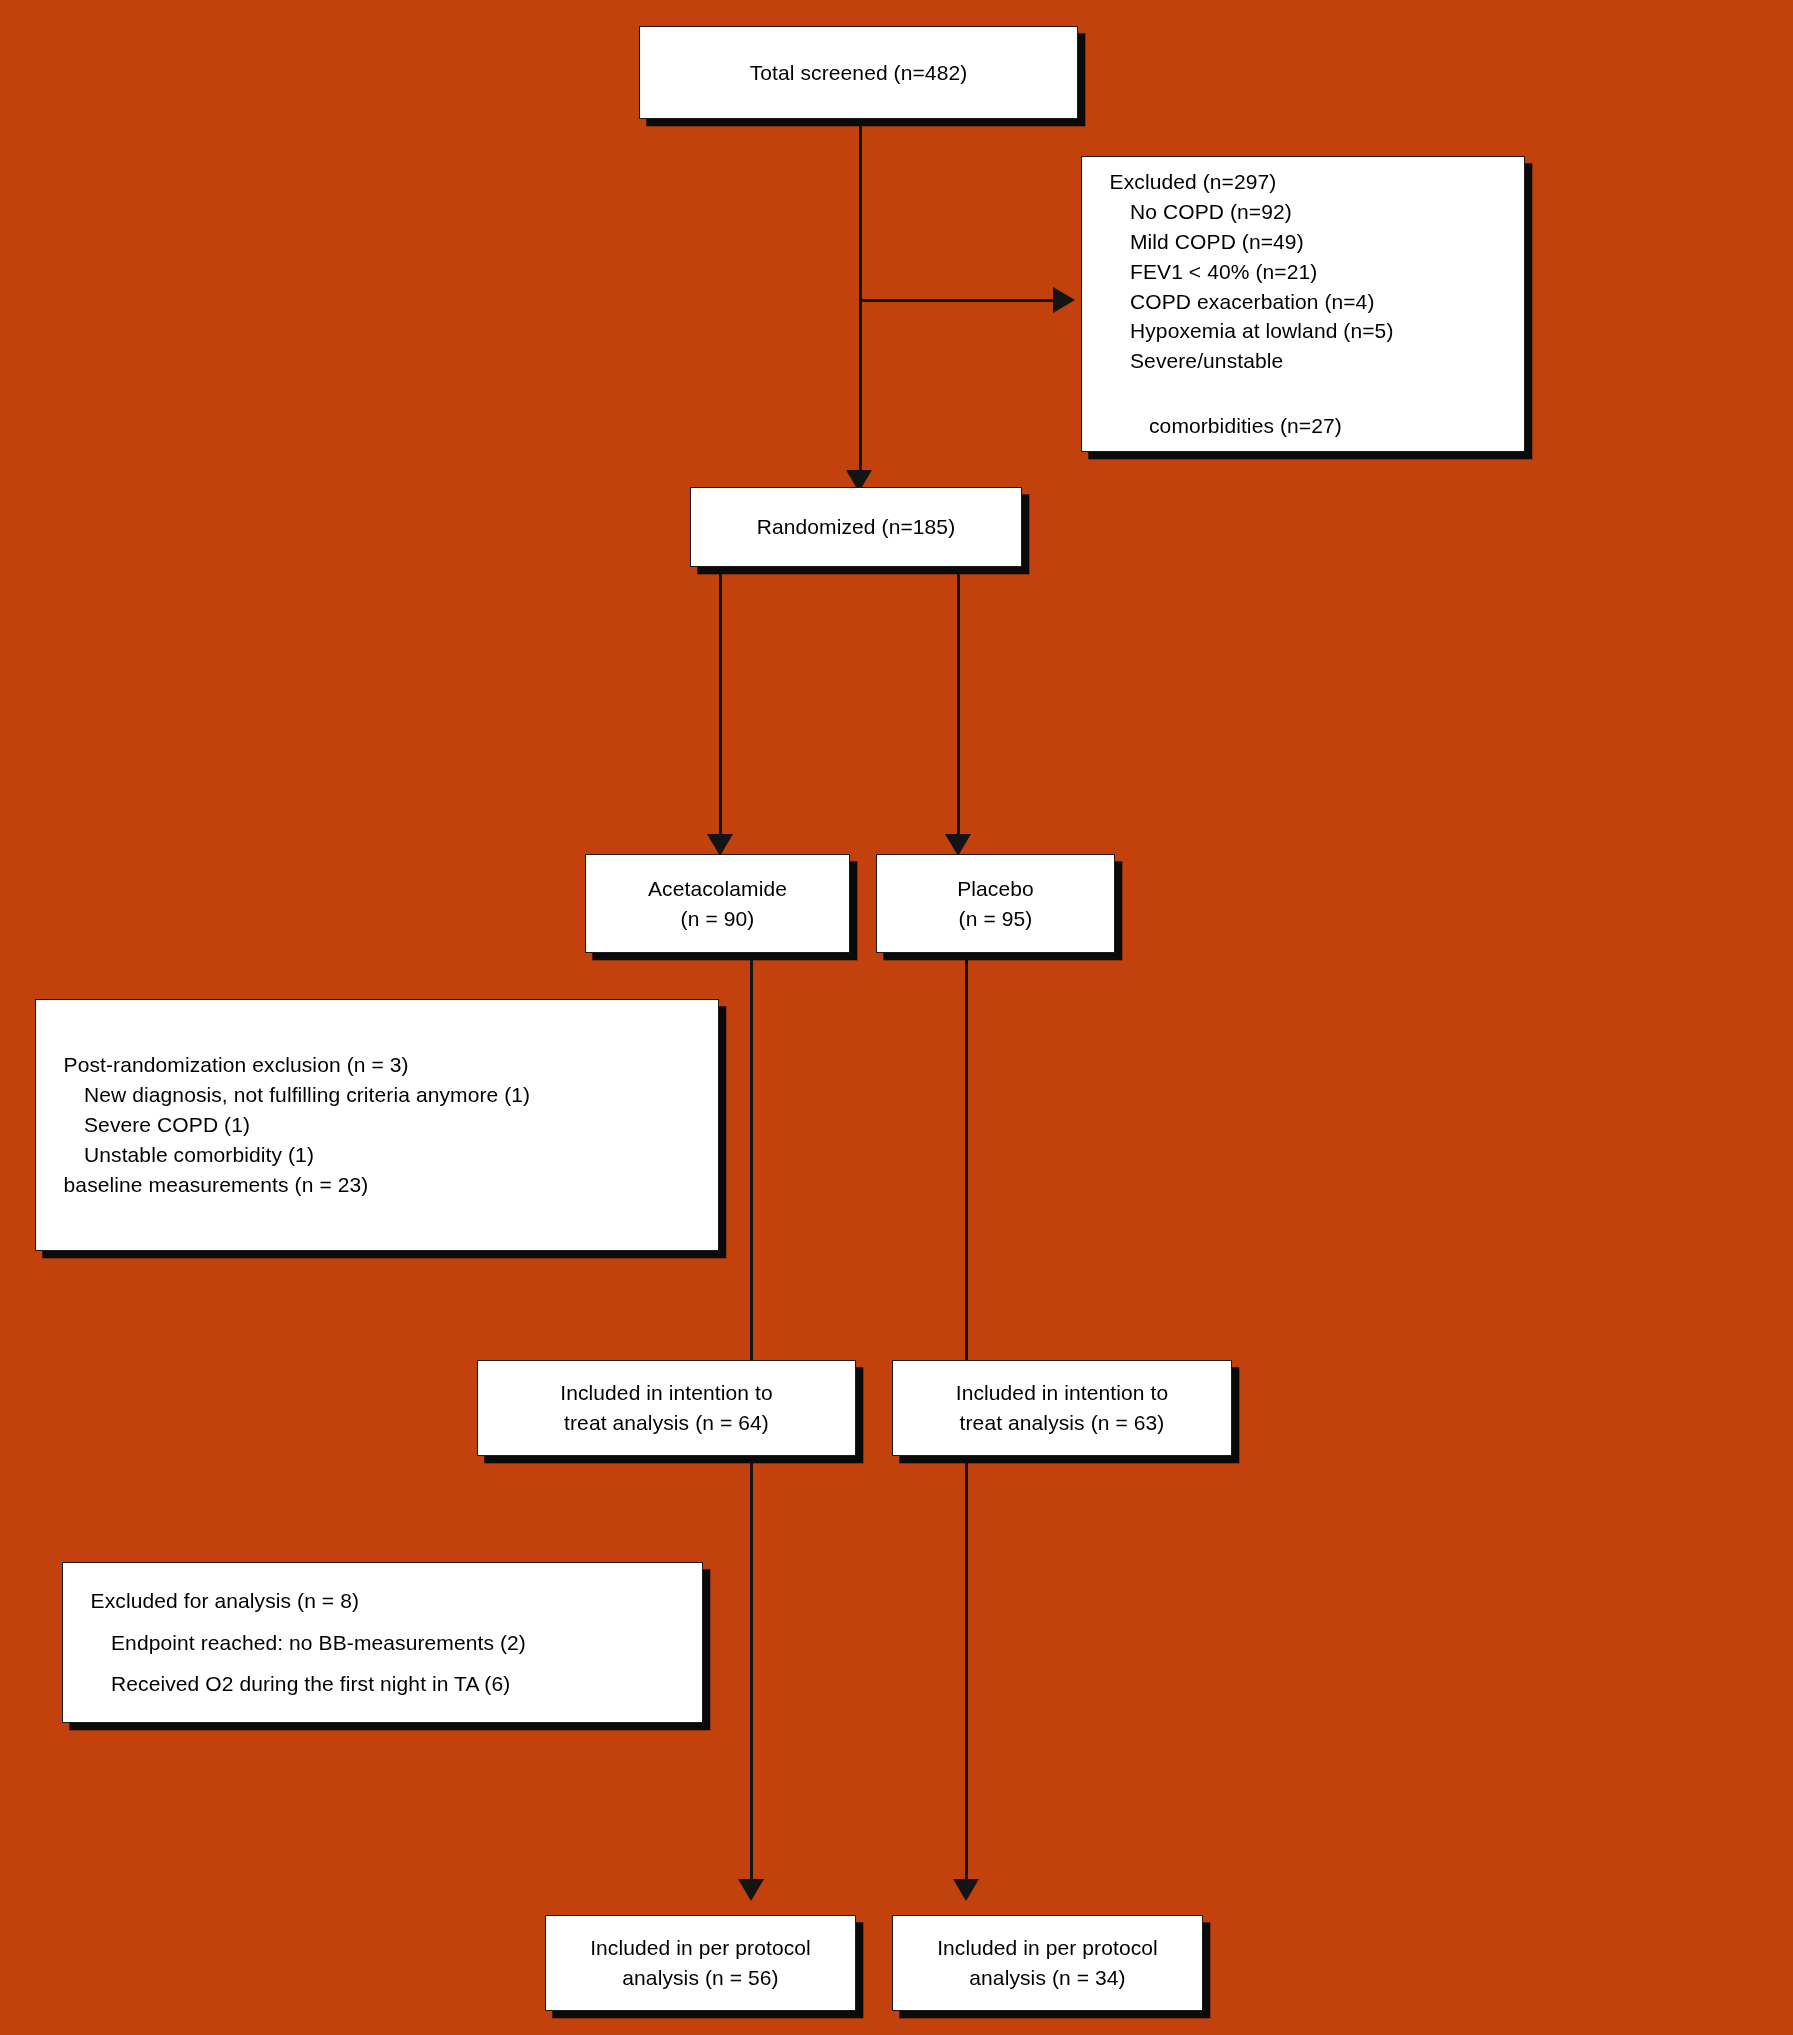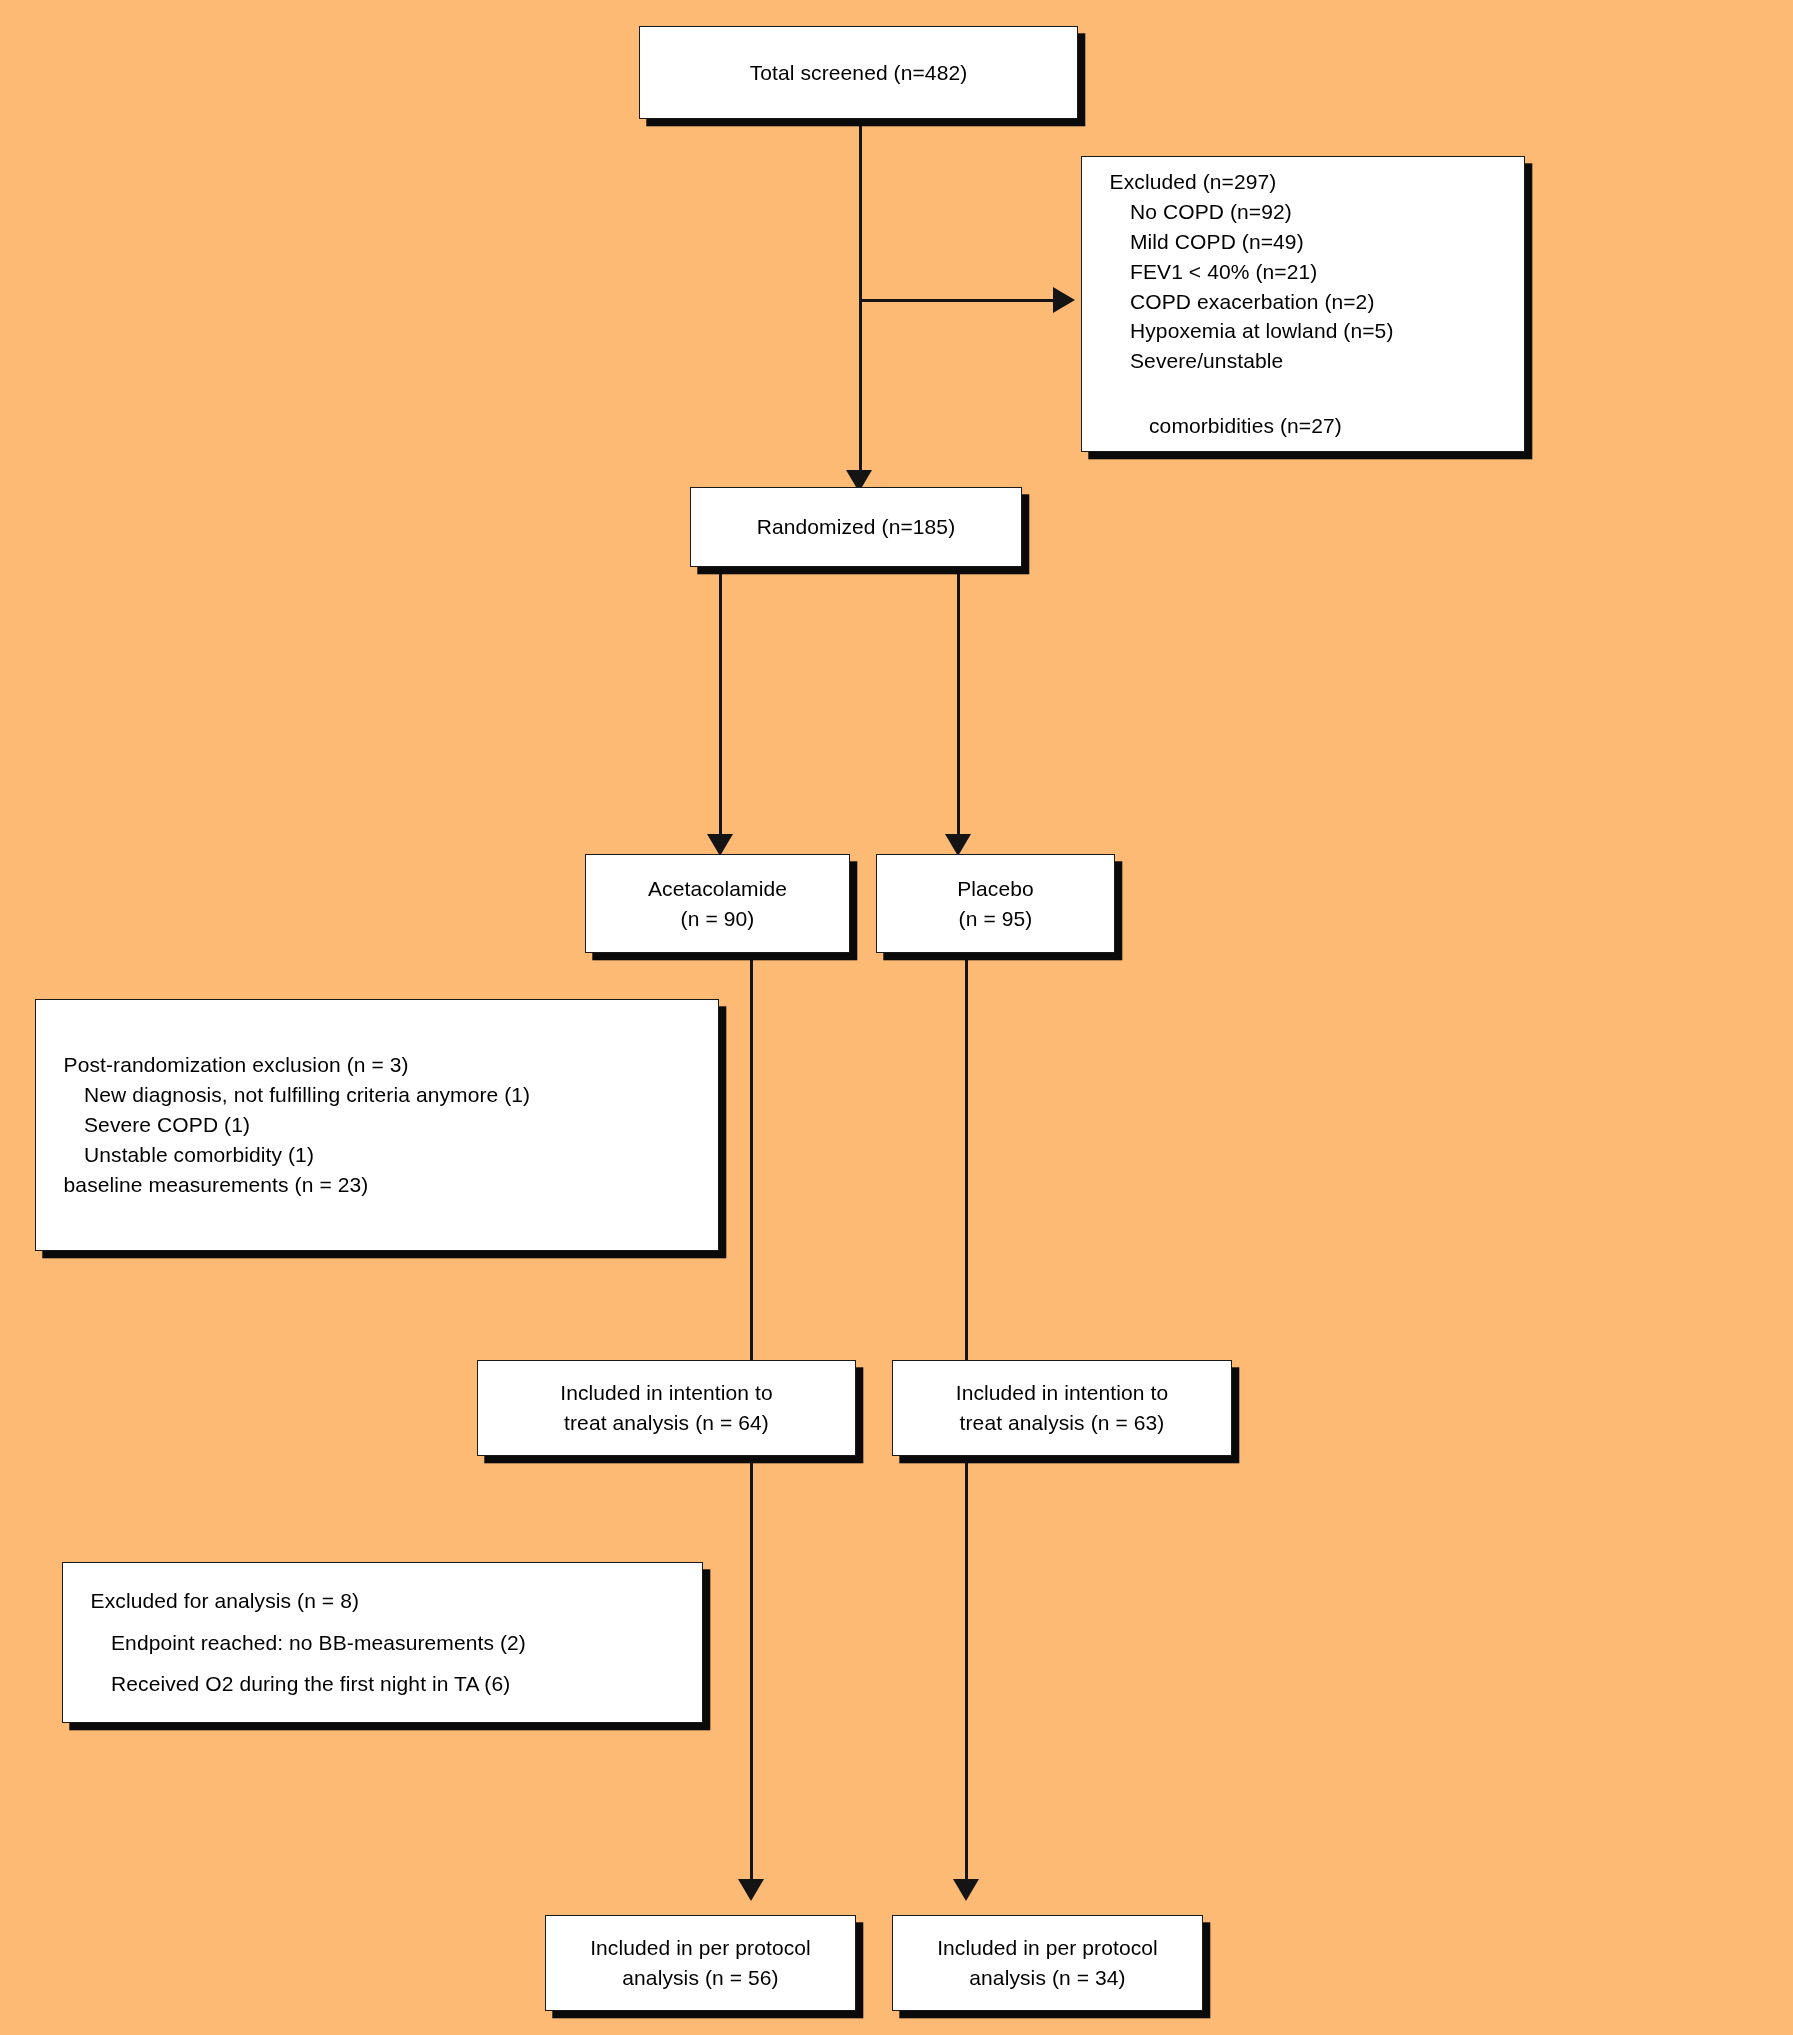--- a/index.html
+++ b/index.html
@@ -9,21 +9,21 @@
   }
   body {
     font-family: "Liberation Sans", sans-serif;
     color: #000000;
   }
 
   #diagram {
     position: relative;
     width: 1793px;
     height: 2035px;
-    background: #fdba74;
+    background: #c2410c;
     overflow: hidden;
   }
 
   
   .node {
     position: absolute;
     box-sizing: border-box;
     background: #ffffff;
     border: 1.6px solid #1a1a1a;
     box-shadow: 7.3px 7.3px 0 0 #0a0a0a;
@@ -103,21 +103,21 @@
 
   <div class="node center" style="left:639px; top:26px; width:439px; height:93px;">
     <span class="line">Total screened (n=482)</span>
   </div>
 
   <div class="node left" style="left:1081px; top:156px; width:444px; height:296px;">
     <span class="line">Excluded (n=297)</span>
     <span class="line indent1">No COPD (n=92)</span>
     <span class="line indent1">Mild COPD (n=49)</span>
     <span class="line indent1">FEV1 &lt; 40% (n=21)</span>
-    <span class="line indent1">COPD exacerbation (n=2)</span>
+    <span class="line indent1">COPD exacerbation (n=4)</span>
     <span class="line indent1">Hypoxemia at lowland (n=5)</span>
     <span class="line indent1">Severe/unstable</span>
     <span class="line indent2">comorbidities (n=27)</span>
   </div>
 
   <div class="node center" style="left:690px; top:487px; width:332px; height:80px;">
     <span class="line">Randomized (n=185)</span>
   </div>
 
   <div class="node center" style="left:585px; top:854px; width:265px; height:99px;">

